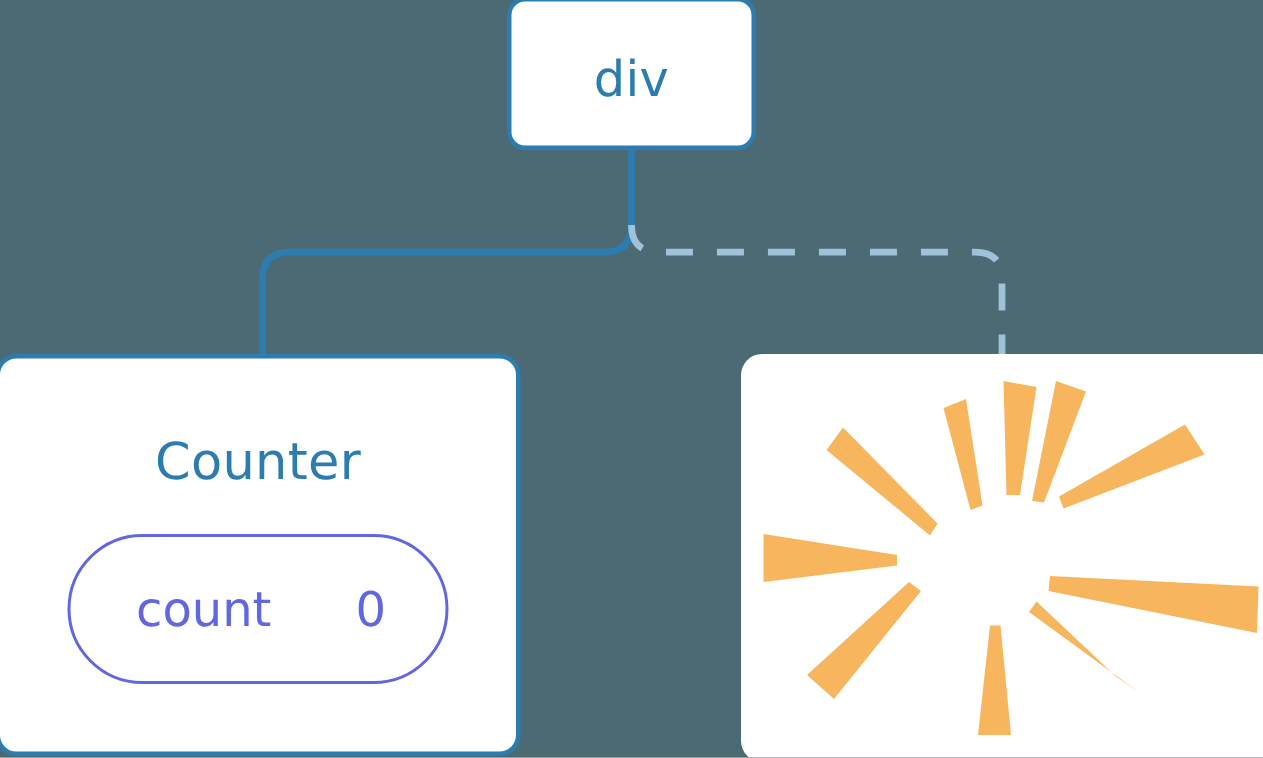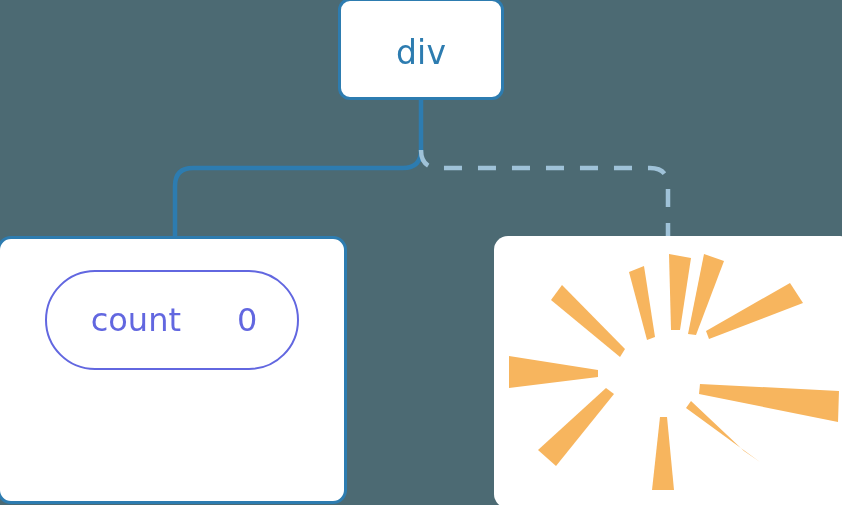--- a/index.html
+++ b/index.html
@@ -137,20 +137,21 @@
     <path d="M 421 100 L 421 150 Q 421 168 403 168 L 193 168 Q 175 168 175 186 L 175 238" fill="none" stroke="#2d7cb0" stroke-width="4.5" stroke-linecap="round" stroke-linejoin="round"></path>
 
     <path d="M 421 150 Q 421 168 439 168 L 650 168 Q 668 168 668 186 L 668 238" fill="none" stroke="#9fc2d8" stroke-width="4.5" stroke-linecap="butt" stroke-linejoin="round" stroke-dasharray="18 16"></path>
   </svg>
 
   <div class="node bordered" id="node-div">
     <span class="node-title">div</span>
   </div>
 
   <div class="node bordered" id="node-counter">
+    <span class="node-title">Counter</span>
 
     <div class="state-pill">
       <span class="pill-key">count</span>
       <span class="pill-div"></span>
       <span class="pill-val">0</span>
     </div>
   </div>
 
   <div class="node" id="node-burst">
     <svg id="burst-svg" viewBox="0 0 360 272" xmlns="http://www.w3.org/2000/svg">

